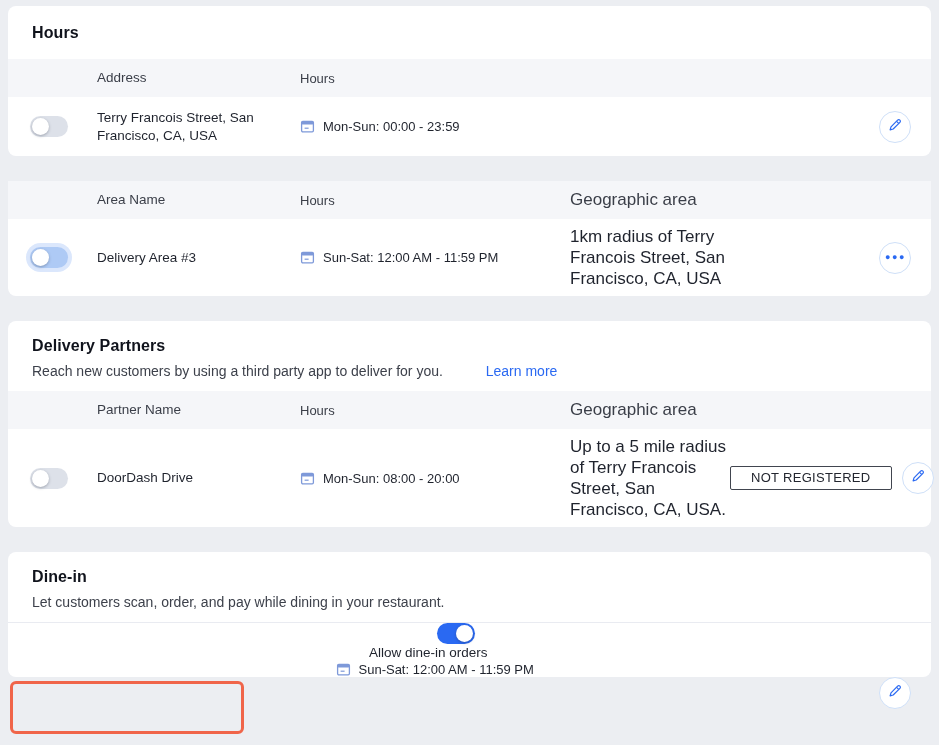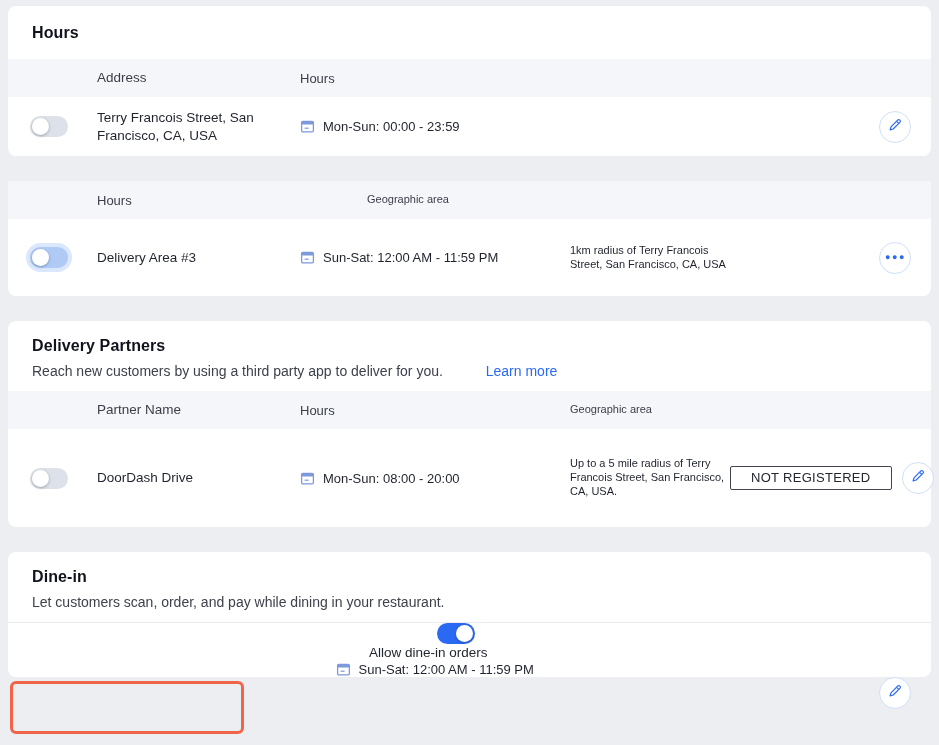--- a/index.html
+++ b/index.html
@@ -16,21 +16,21 @@
   .card-sub { font-size:14px; color:#3d414b; margin-top:6px; line-height:18px; }
   .link { color:#2a69f2; cursor:pointer; text-decoration:none;margin-left:39px; }
   .thead {
     background:#f5f6f9; display:flex; align-items:center; height:38px;
     padding:0 20px 0 22px; font-size:13px; color:#3a3e48;
   }
   .trow { display:flex; align-items:center; padding:0 20px 0 22px; }
   .c-toggle { width:67px; flex:none; }
   .c-name   { width:203px; flex:none; font-size:13.5px; line-height:1.3; padding-right:14px; }
   .c-hours  { width:270px; flex:none; display:flex; align-items:center; gap:8px; font-size:13px; }
-  .c-geo    { width:160px; flex:none; font-size:11px; line-height:1.25; }
+  .c-geo    { width:160px; flex:none; font-size:17px; line-height:1.25; }
   .c-actions{ margin-left:auto; display:flex; align-items:center; gap:10px; }
   .row-pickup  { height:59px; }
   .row-delivery{ height:77px; }
   .row-partner { height:98px; }
   .row-dinein  { height:55px; border-top:1px solid #e9ebf1;flex-direction:column; }
 
   
   .toggle { width:38px; height:21px; border-radius:11px; position:relative; cursor:pointer; }
   .toggle .knob { position:absolute; top:2px; width:17px; height:17px; border-radius:50%;
                   background:#fff; box-shadow:0 1px 3px rgba(40,50,70,.35); }
@@ -112,20 +112,21 @@
               </svg>
           </span>
         </div>
       </div>
     </div>
   </section>
 
   <section class="card">
     <div class="thead">
       <div class="c-toggle"></div>
+      <div class="c-name">Area Name</div>
       <div class="c-hours">Hours</div>
       <div class="c-geo">Geographic area</div>
     </div>
     <div class="trow row-delivery">
       <div class="c-toggle">
         <div class="toggle focus">
             <div class="knob"></div>
           </div>
       </div>
       <div class="c-name">Delivery Area #3</div>

